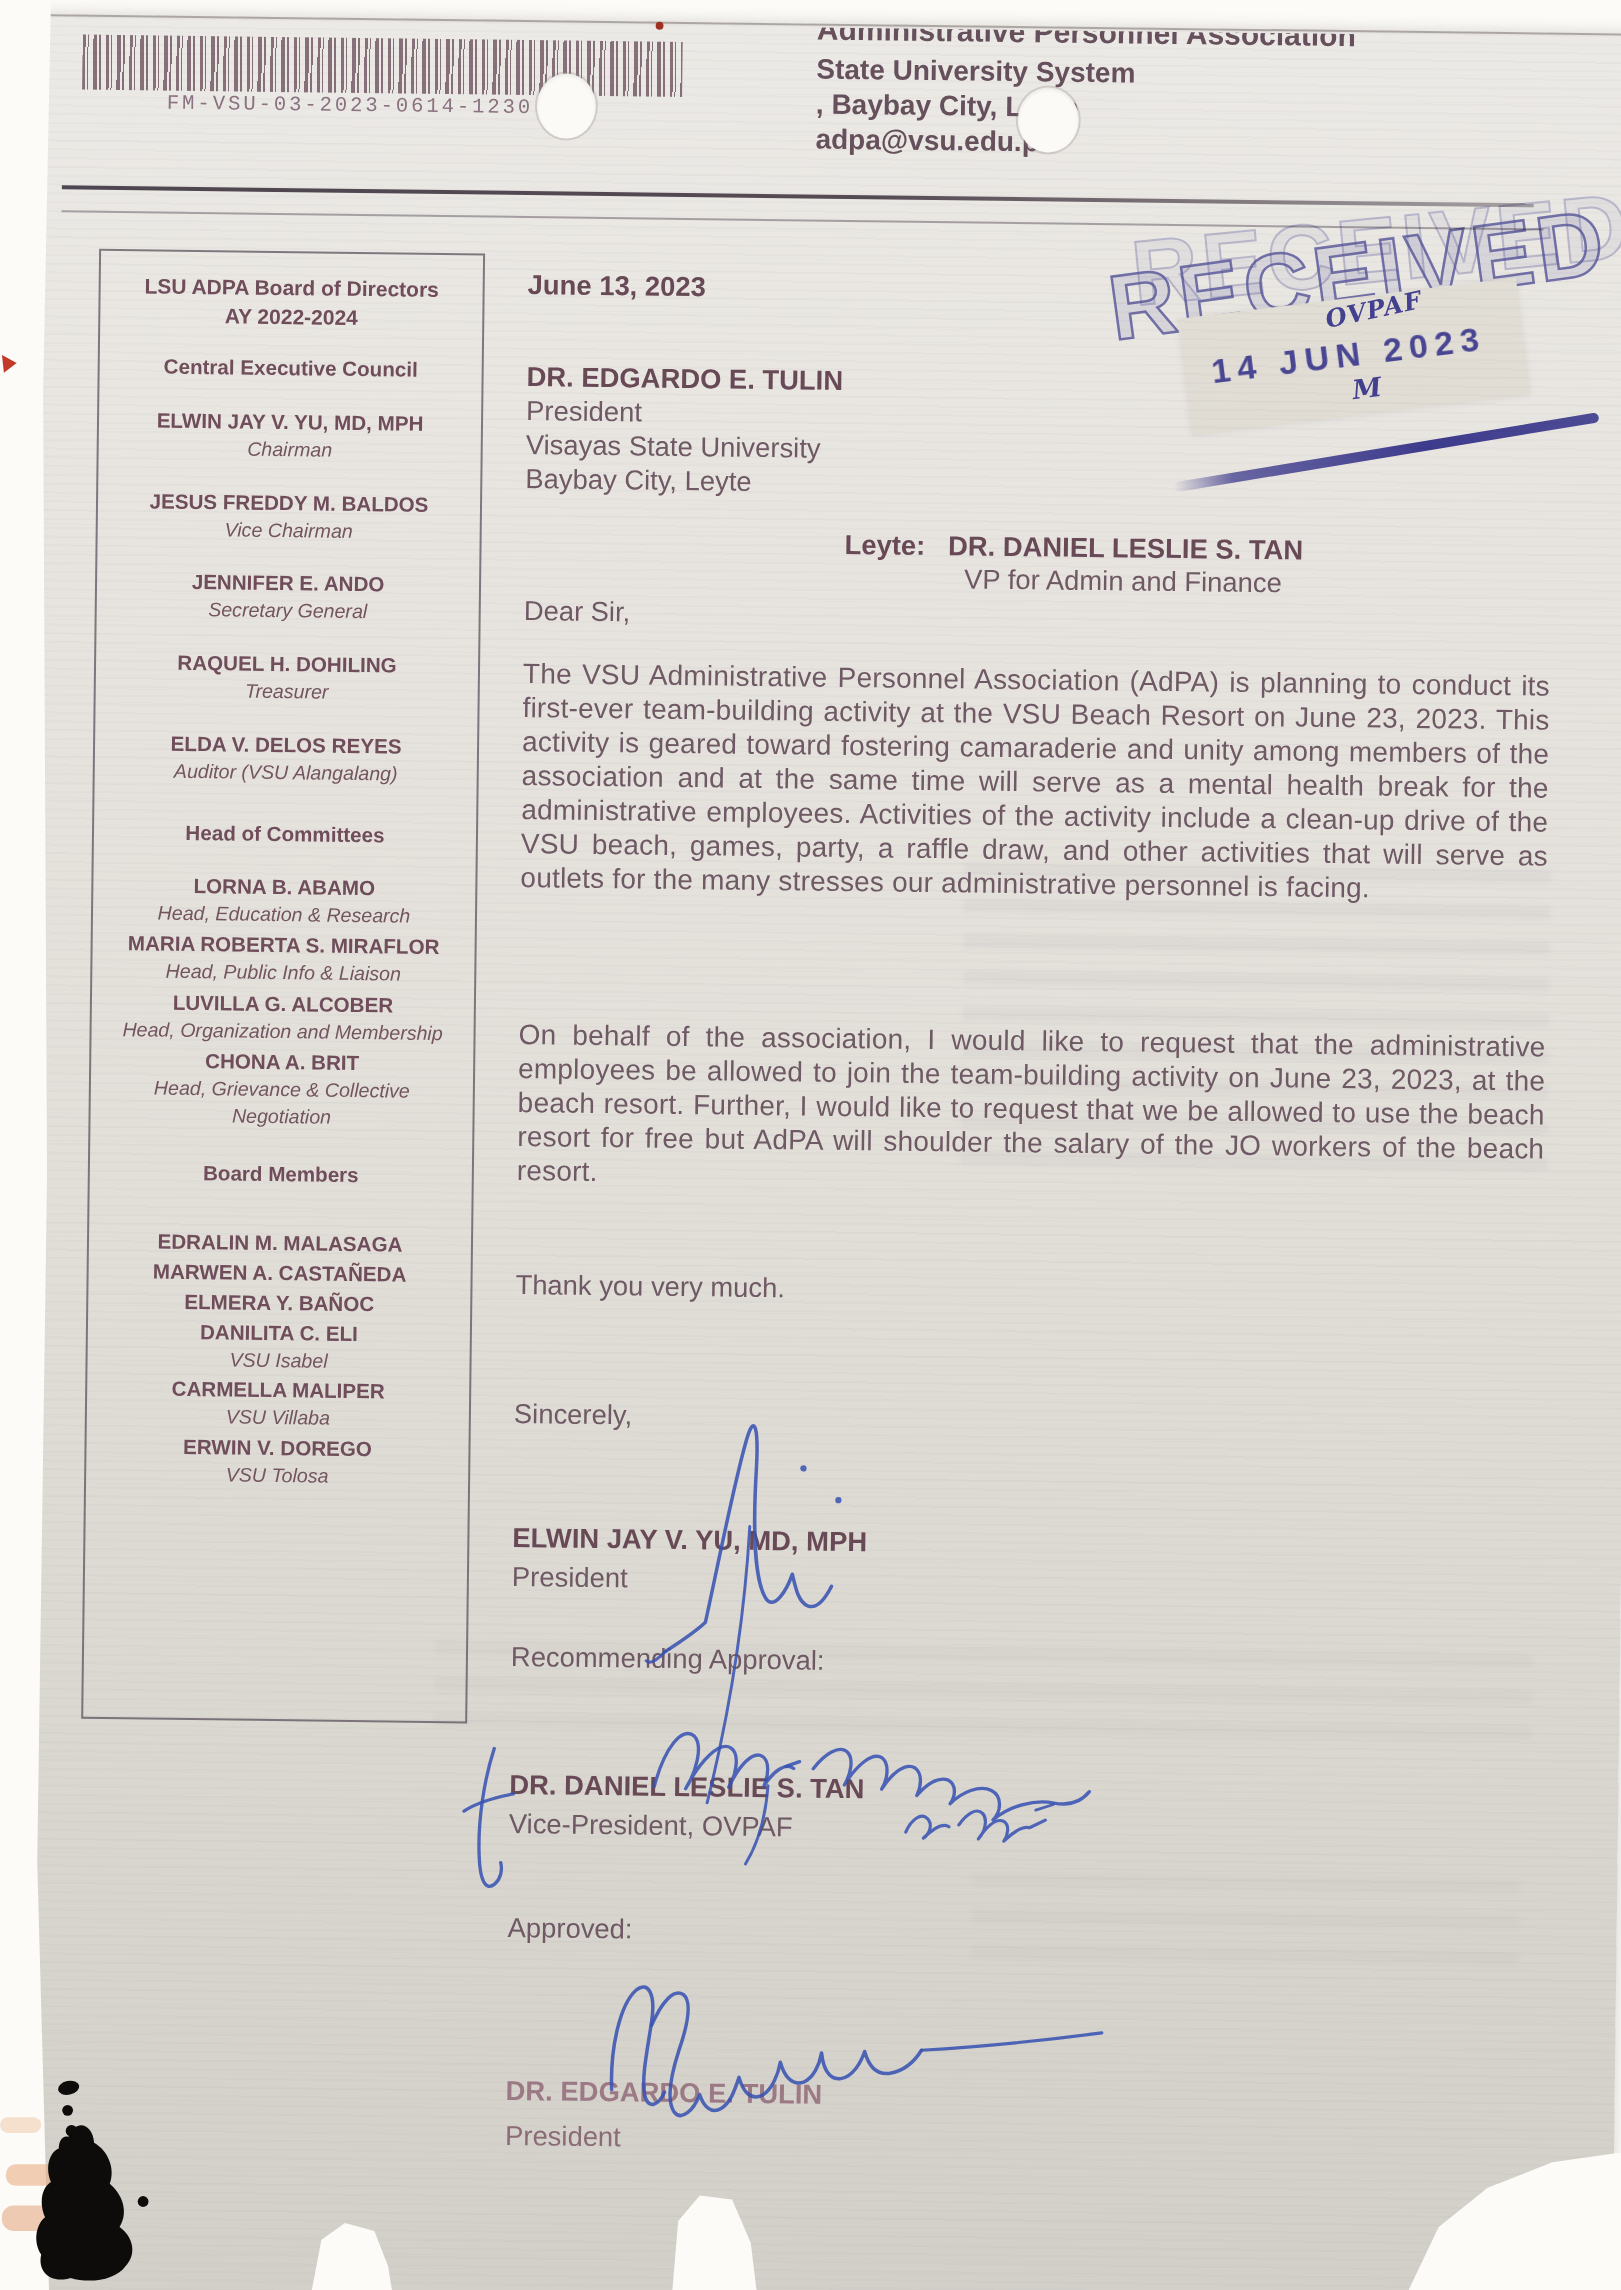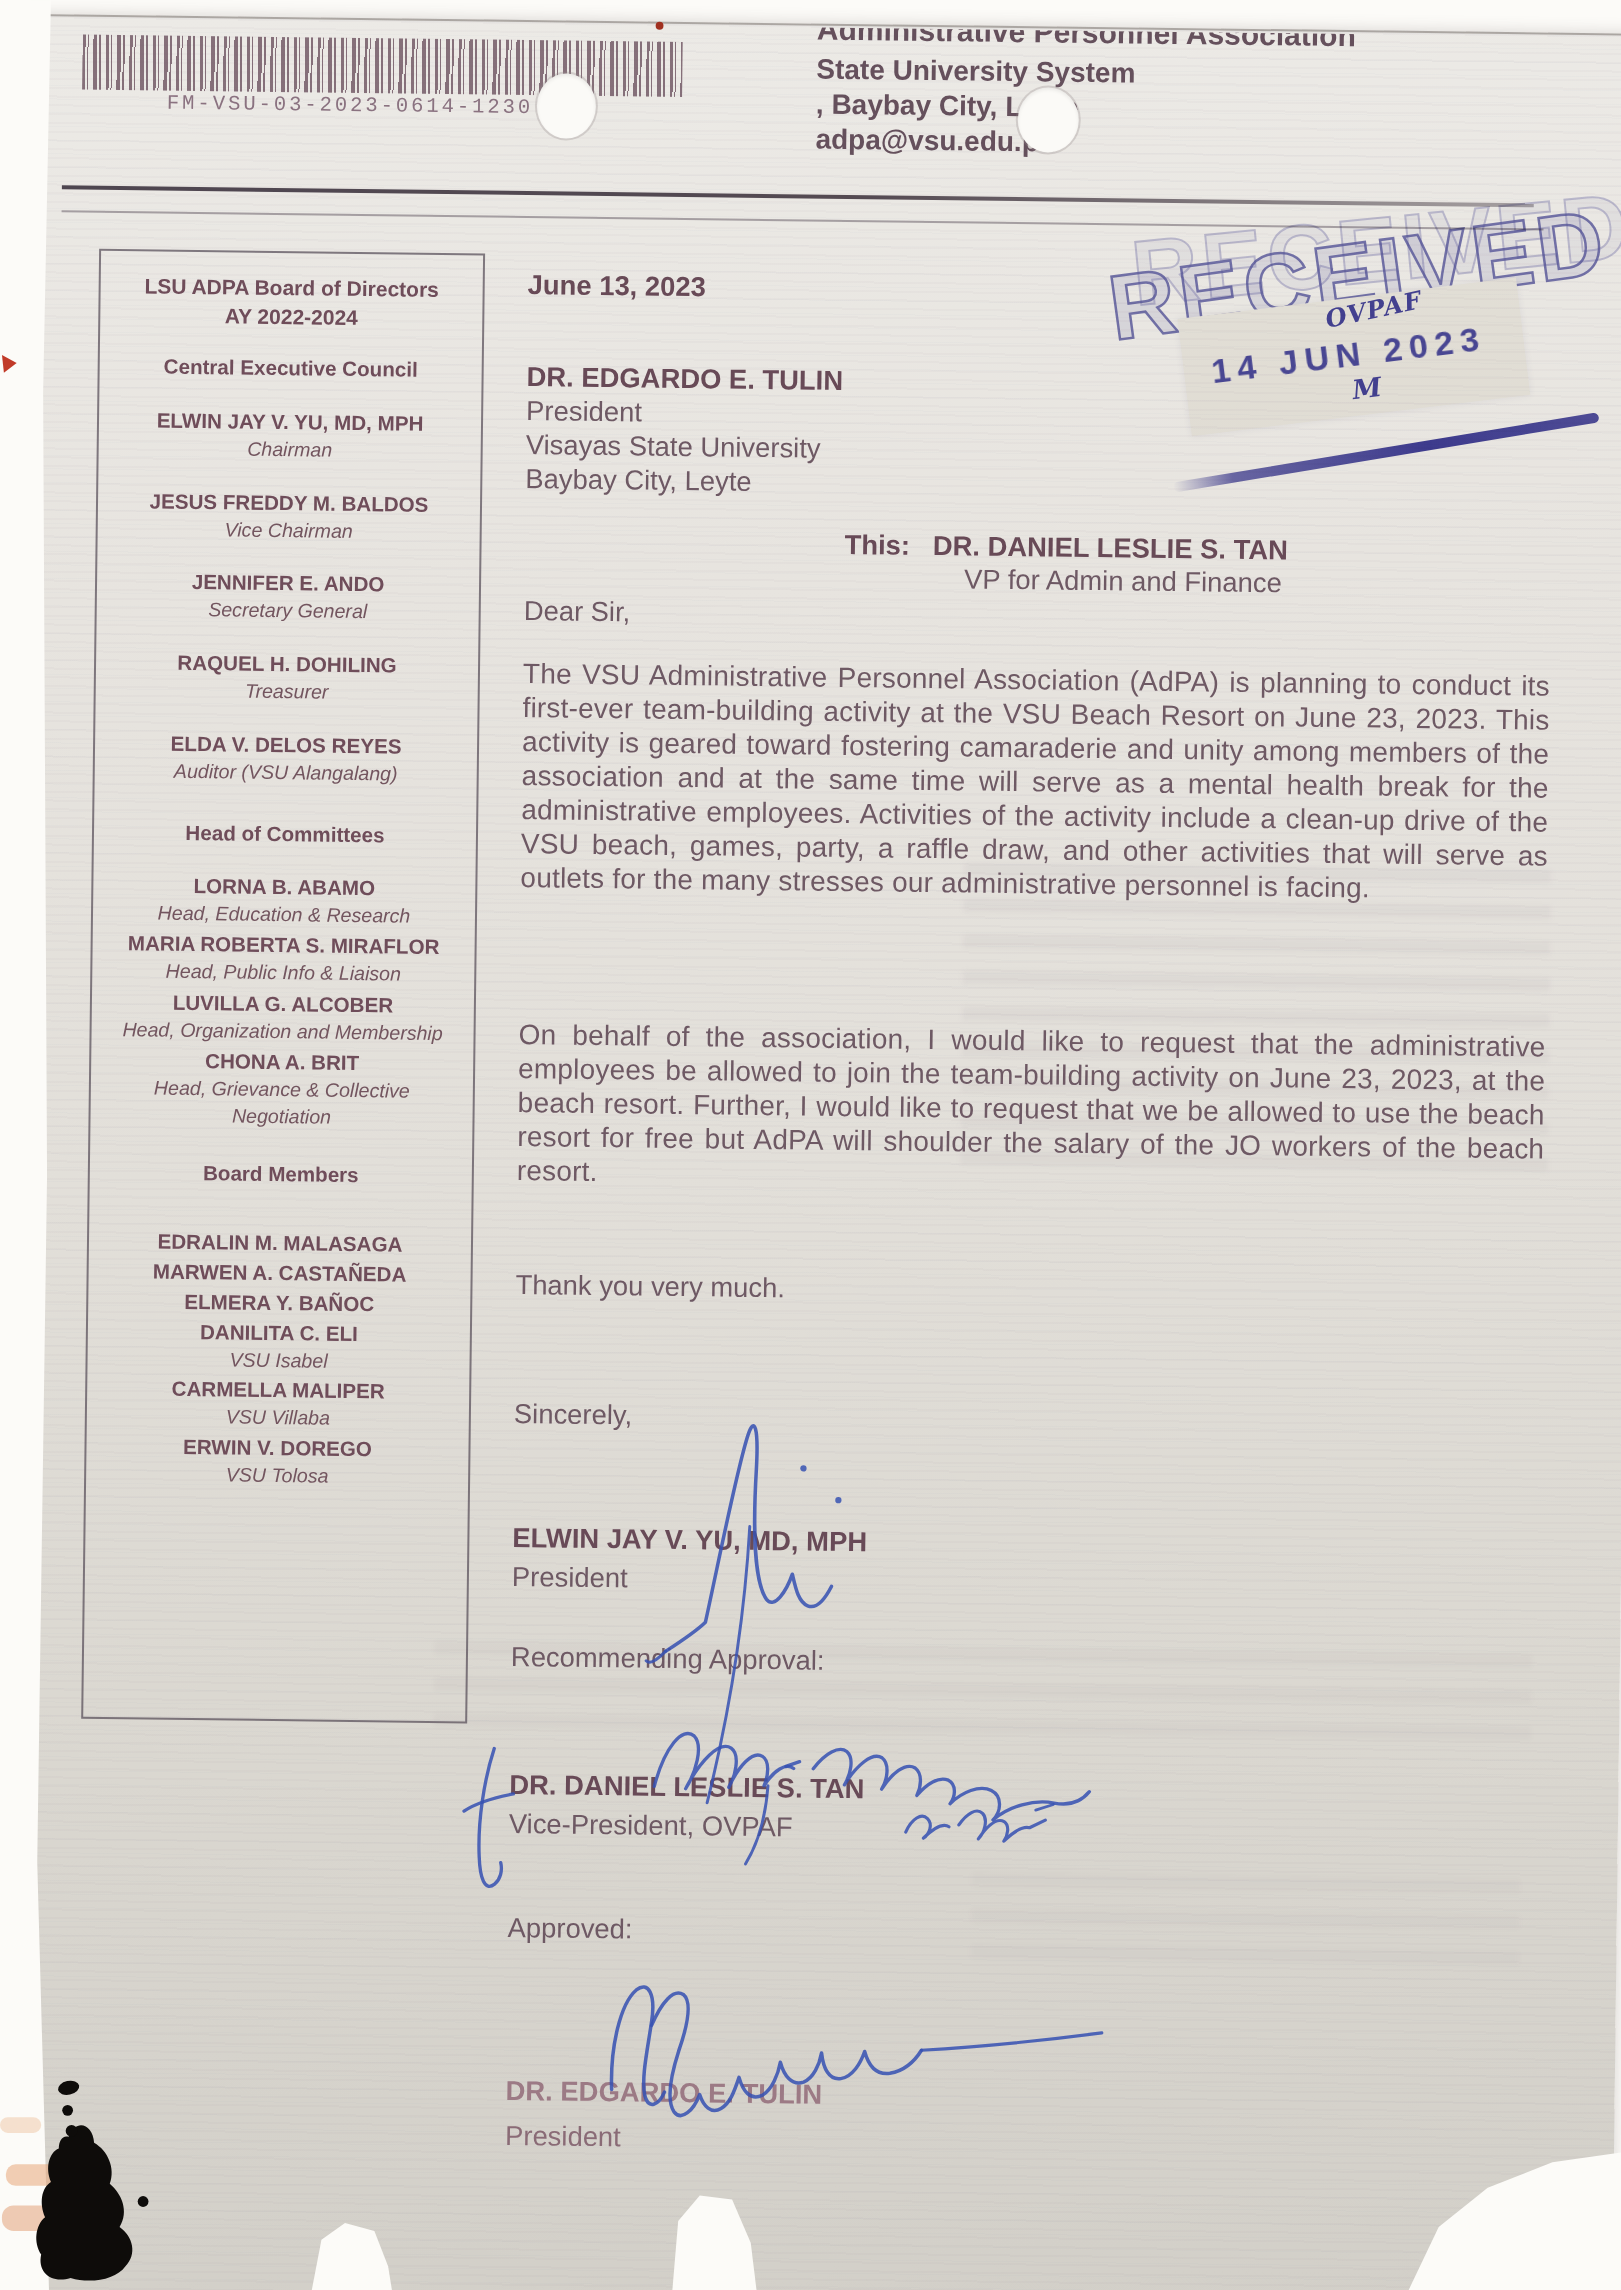--- a/index.html
+++ b/index.html
@@ -183,21 +183,21 @@
 
     <div class="t" style="left:498px;top:338px;line-height:34px;">
       <div class="b">DR. EDGARDO E. TULIN</div>
       <div>President</div>
       <div>Visayas State University</div>
       <div>Baybay City, Leyte</div>
     </div>
 
     <div class="t" style="left:818px;top:502px;line-height:33px;">
       <div class="b">
-        <span>This:</span>&nbsp;&nbsp;
+        <span>Leyte:</span>&nbsp;&nbsp;
         <span>DR. DANIEL LESLIE S. TAN</span>
       </div>
       <div class="thru-line2">VP for Admin and Finance</div>
     </div>
 
     <div class="t" style="left:498px;top:573px;">Dear Sir,</div>
 
     <div class="t para" style="left:498px;top:635px;">The VSU Administrative Personnel Association (AdPA) is planning to conduct its first-ever team-building activity at the VSU Beach Resort on June 23, 2023.  This activity is geared toward fostering camaraderie and unity among members of the association and at the same time will serve as a mental health break for the administrative employees.  Activities of the activity include a clean-up drive of the VSU beach, games, party, a raffle draw, and other activities that will serve as outlets for the many stresses our administrative personnel is facing.</div>
     <div class="t para" style="left:498px;top:996px;">On behalf of the association, I would like to request that the administrative employees be allowed to join the team-building activity on June 23, 2023, at the beach resort.  Further, I would like to request that we be allowed to use the beach resort for free but AdPA will shoulder the salary of the JO workers of the beach resort.</div>
 

